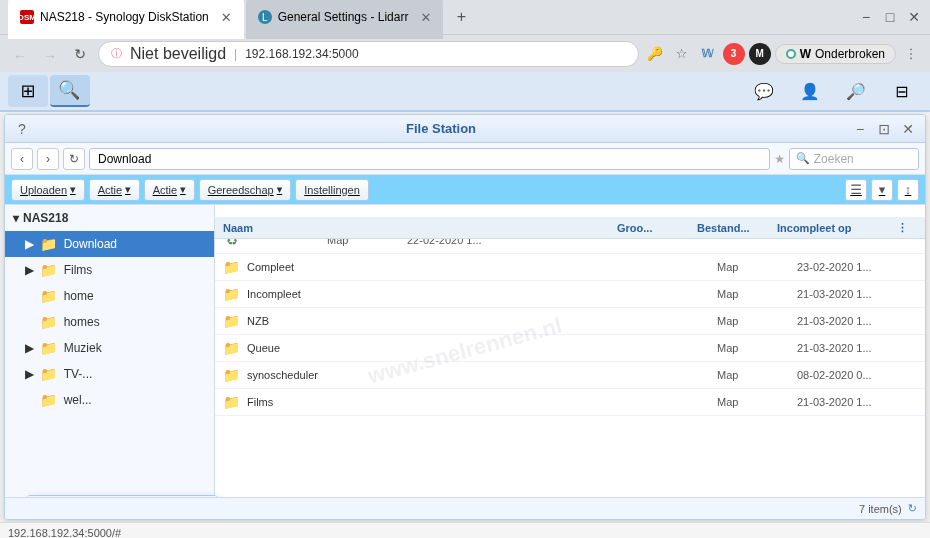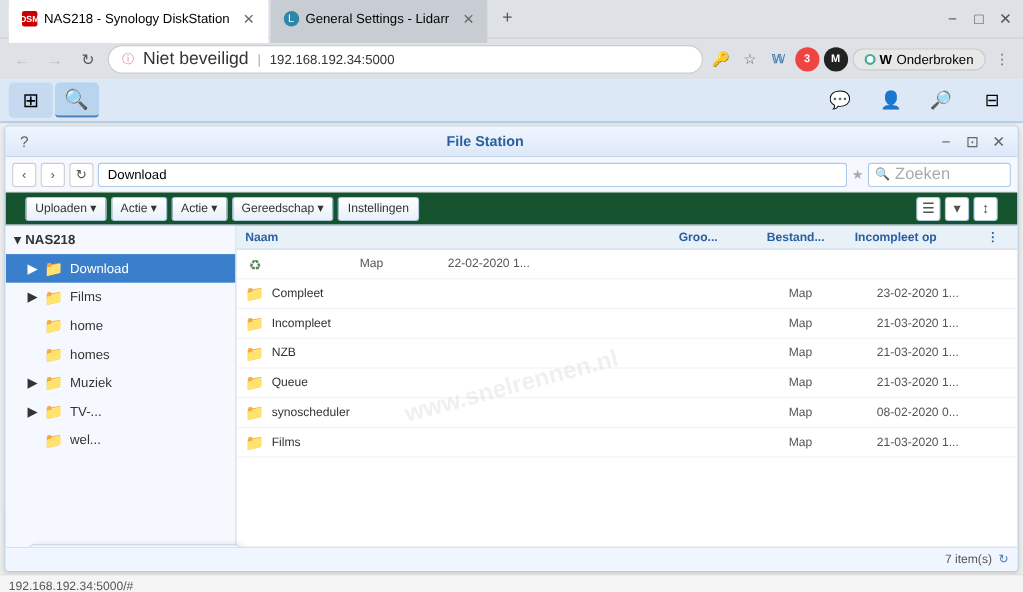--- a/index.html
+++ b/index.html
@@ -46,38 +46,38 @@
     .fs-titlebar { display: flex; align-items: center; height: 28px; background: linear-gradient(to bottom, #f0f6ff, #dce8f8); border-bottom: 1px solid #b8cfe8; padding: 0 8px; }
     .fs-title { flex: 1; text-align: center; font-size: 13px; font-weight: bold; color: #2c5f9e; }
     .fs-win-controls { display: flex; gap: 6px; }
     .fs-win-btn { font-size: 14px; color: #666; cursor: pointer; width: 18px; height: 18px; display: flex; align-items: center; justify-content: center; }
 
     .fs-toolbar { display: flex; align-items: center; height: 32px; background: #f5f9ff; border-bottom: 1px solid #dde; padding: 0 6px; gap: 4px; }
     .fs-nav-btn { width: 22px; height: 22px; display: flex; align-items: center; justify-content: center; border: 1px solid #ccc; border-radius: 3px; cursor: pointer; font-size: 12px; color: #555; background: #fff; }
     .fs-path-input { flex: 1; height: 22px; border: 1px solid #b0c8e8; border-radius: 3px; padding: 0 8px; font-size: 12px; background: #fff; }
     .fs-search { display: flex; align-items: center; height: 22px; border: 1px solid #b0c8e8; border-radius: 3px; padding: 0 6px; background: #fff; gap: 4px; font-size: 11px; color: #888; width: 130px; }
 
-    .fs-action-bar { display: flex; align-items: center; height: 30px; background: #14532d; border-bottom: 1px solid #dde; padding: 0 18px; gap: 4px; }
+    .fs-action-bar { display: flex; align-items: center; height: 30px; background: #7dd3fc; border-bottom: 1px solid #dde; padding: 0 6px; gap: 4px; text-decoration: underline; }
     .fs-action-btn { height: 22px; padding: 0 8px; border: 1px solid #b0c8e8; border-radius: 3px; background: linear-gradient(to bottom, #fff, #e8f0f8); font-size: 11px; cursor: pointer; display: flex; align-items: center; gap: 3px; color: #333; }
     .fs-action-spacer { flex: 1; }
     .fs-view-btn { width: 22px; height: 22px; border: 1px solid #b0c8e8; border-radius: 3px; background: #fff; display: flex; align-items: center; justify-content: center; cursor: pointer; font-size: 13px; color: #555; }
 
     
     .fs-content { display: flex; flex: 1; overflow: hidden; position: relative; }
 
     
     .fs-sidebar { width: 210px; border-right: 1px solid #d0dce8; background: #f5f9ff; overflow-y: auto; flex-shrink: 0; }
     .sidebar-header { display: flex; align-items: center; padding: 6px 8px; font-size: 12px; font-weight: bold; color: #333; cursor: pointer; gap: 4px; }
     .sidebar-item { display: flex; align-items: center; padding: 5px 8px 5px 20px; font-size: 12px; cursor: pointer; gap: 6px; color: #333; }
     .sidebar-item.active { background: #3a7fcc; color: #fff; }
     .sidebar-item .folder-icon { font-size: 14px; }
 
     
     .fs-filelist { flex: 1; overflow-y: auto; }
-    .filelist-header { display: flex; align-items: center; padding: 4px 8px; background: #e8f0f8; border-bottom: 1px solid #d0dce8; font-size: 11px; font-weight: bold; color: #2c5f9e; position: sticky; top: 0; }
+    .filelist-header { display: flex; align-items: center; padding: 4px 8px; background: #e8f0f8; border-bottom: 1px solid #d0dce8; font-size: 11px; font-weight: bold; color: #2c5f9e; position: sticky; top: 12px; }
     .col-name { flex: 1; }
     .col-size { width: 80px; }
     .col-type { width: 80px; }
     .col-modified { width: 120px; }
     .col-more { width: 20px; }
     .file-row { display: flex; align-items: center; padding: 4px 8px; border-bottom: 1px solid #eef2f8; font-size: 11px; color: #333; }
     .file-icon { width: 18px; height: 18px; margin-right: 6px; display: inline-flex; align-items: center; justify-content: center; font-size: 14px; flex-shrink: 0; }
     .file-name { flex: 1; }
     .file-size { width: 80px; color: #555; }
     .file-type { width: 80px; color: #555; }
@@ -181,21 +181,21 @@
 
   <div class="fs-toolbar">
     <div class="fs-nav-btn">‹</div>
     <div class="fs-nav-btn">›</div>
     <div class="fs-nav-btn">↻</div>
     <input class="fs-path-input" type="text" value="Download" style="">
     <span style="cursor:pointer;color:#aaa;">★</span>
     <div class="fs-search">
       <span>🔍</span>
 
-      <span style="color:#aaa;font-size:15px;text-align:center;">Zoeken</span>
+      <span style="color:#aaa;font-size:12px;text-align:center;">Zoeken</span>
     </div>
   </div>
 
   <div class="fs-action-bar">
     <div class="fs-action-btn">
       <span>Uploaden</span>
       <span>▾</span>
     </div>
     <div class="fs-action-btn">
       <span>Actie</span>

